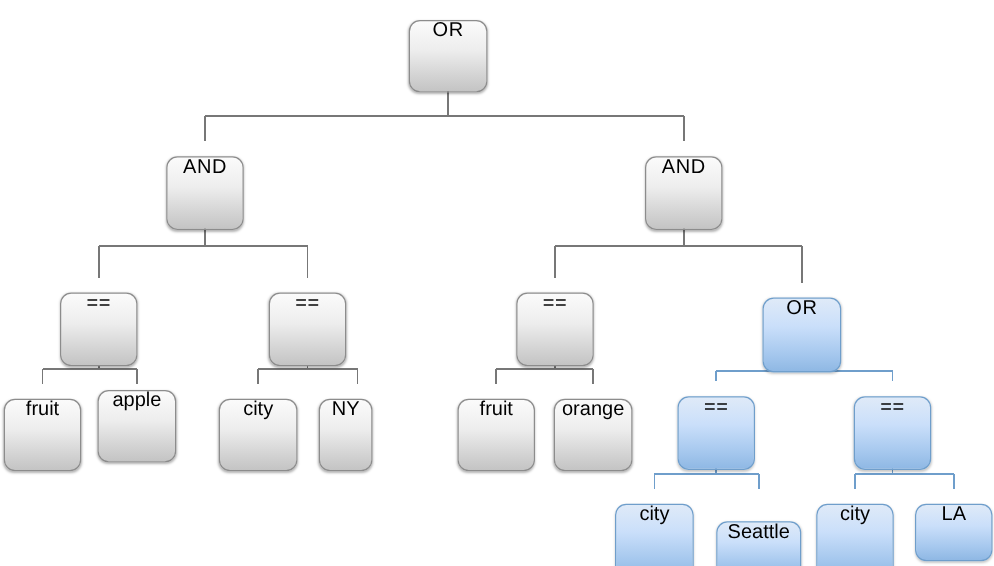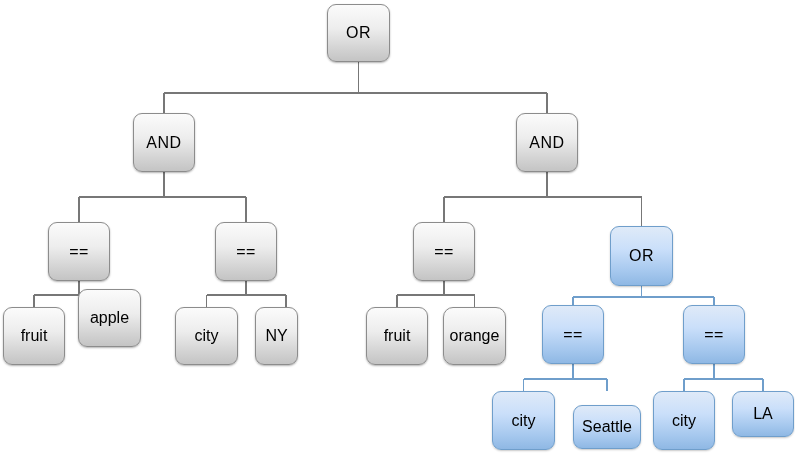--- a/index.html
+++ b/index.html
@@ -22,28 +22,28 @@
     left: 0;
     top: 0;
     width: 795px;
     height: 453px;
     pointer-events: none;
   }
   .node {
     position: absolute;
     box-sizing: border-box;
     display: flex;
-    align-items: center;
     justify-content: center;
     border-radius: 9px;
     font-size: 16px;
     line-height: 1;
     color: #000000;
     text-align: center;
     white-space: nowrap;
+    margin-top: 12px;
   }
   .node.gray {
     background: linear-gradient(to bottom, #fbfbfb 0%, #ededed 42%, #d3d3d3 78%, #c4c4c4 100%);
     border: 1px solid #8c8c8c;
     box-shadow: 0 1px 2px rgba(0,0,0,0.30);
   }
   .node.blue {
     background: linear-gradient(to bottom, #dfeaf8 0%, #cadffa 38%, #a6c8ee 76%, #8fb8e4 100%);
     border: 1px solid #6f9ecb;
     box-shadow: 0 1px 2px rgba(0,0,0,0.22);
@@ -134,33 +134,33 @@
       </div>
       <div class="node gray op" style="left: 413px; top: 222px; width: 62px; height: 59px;">
         <span class="label">==</span>
       </div>
       <div class="node blue op" style="left: 610px; top: 226px; width: 63px; height: 60px;">
         <span class="label">OR</span>
       </div>
       <div class="node gray leaf" style="left: 3px; top: 307px; width: 62px; height: 58px;">
         <span class="label">fruit</span>
       </div>
-      <div class="node gray leaf" style="left: 78px; top: 289px; width: 63px; height: 58px;">
+      <div class="node gray leaf" style="left: 78px; top: 300px; width: 63px; height: 58px;">
         <span class="label">apple</span>
       </div>
       <div class="node gray leaf" style="left: 175px; top: 307px; width: 63px; height: 58px;">
         <span class="label">city</span>
       </div>
       <div class="node gray leaf" style="left: 255px; top: 307px; width: 43px; height: 58px;">
         <span class="label">NY</span>
       </div>
       <div class="node gray leaf" style="left: 366px; top: 307px; width: 62px; height: 58px;">
         <span class="label">fruit</span>
       </div>
-      <div class="node gray leaf" style="left: 443px; top: 307px; width: 63px; height: 58px; border-radius: 10px;">
+      <div class="node gray leaf" style="left: 443px; top: 307px; width: 63px; height: 58px;">
         <span class="label">orange</span>
       </div>
       <div class="node blue op" style="left: 542px; top: 305px; width: 62px; height: 59px;">
         <span class="label">==</span>
       </div>
       <div class="node blue op" style="left: 683px; top: 305px; width: 62px; height: 59px;">
         <span class="label">==</span>
       </div>
       <div class="node blue leaf" style="left: 492px; top: 391px; width: 63px; height: 59px;">
         <span class="label">city</span>

